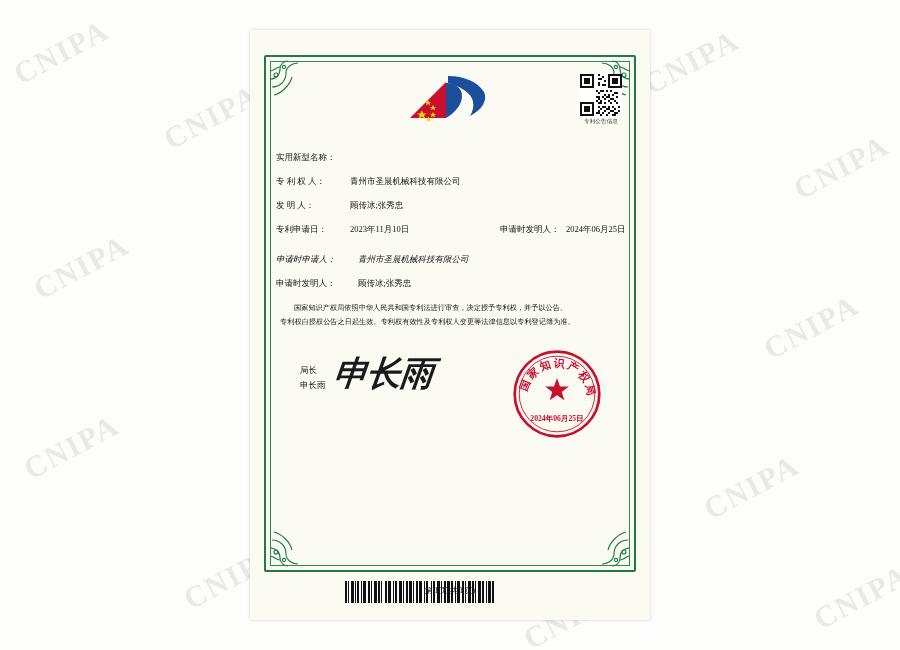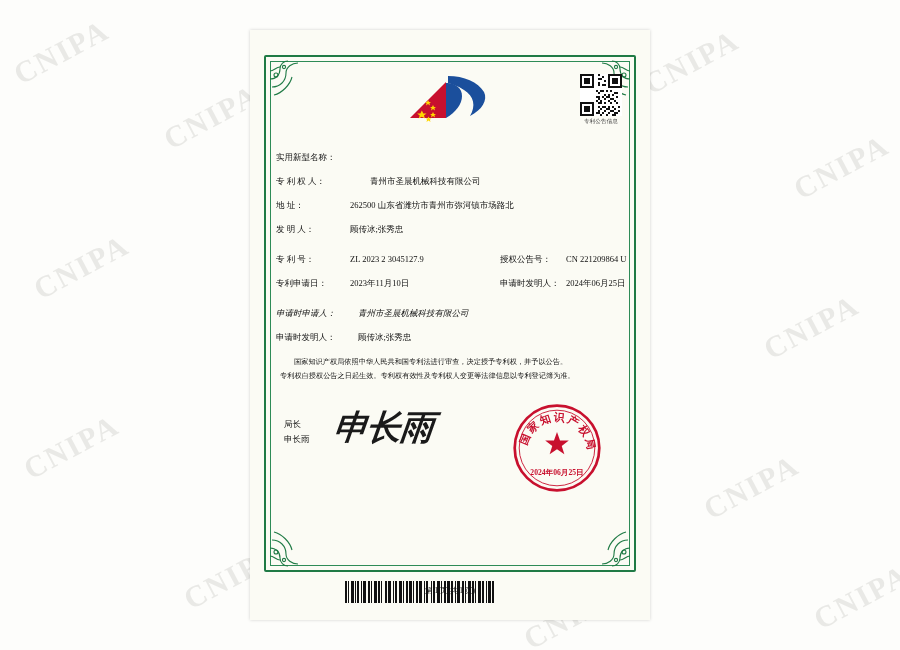--- a/index.html
+++ b/index.html
@@ -155,21 +155,21 @@
     padding: 0 4px;
   }
   .legal p { margin: 0; text-indent: 14px; }
   .sign-area {
     position: relative;
     margin-top: 26px;
     height: 84px;
   }
   .sign-label {
     position: absolute;
-    left: 8px;
+    left: 24px;
     top: 8px;
     font-family: "Liberation Serif", serif;
     font-size: 8.5px;
     line-height: 1.7;
     color: #111;
   }
   .handwriting {
     position: absolute;
     left: 58px;
     top: -4px;
@@ -369,41 +369,31 @@
         </div>
       </div>
 
 
       <div class="fields">
 
         <div class="frow">
           <div class="flabel">实用新型名称：</div>
         </div>
 
-        <div class="frow" style="margin-top:4px;gap:20px;">
+        <div class="frow" style="margin-top:4px;">
           <div class="flabel">专 利 权 人：</div>
           <div class="fvalue">青州市圣晨机械科技有限公司</div>
         </div>
 
-        <div class="frow">
-          <div class="flabel">地        址：</div>
-          <div class="fvalue">262500 山东省潍坊市青州市弥河镇市场路北</div>
-        </div>
 
         <div class="frow">
           <div class="flabel">发  明  人：</div>
           <div class="fvalue">顾传冰;张秀忠</div>
         </div>
 
-        <div class="frow two" style="margin-top:18px;">
-          <div class="flabel">专 利  号：</div>
-          <div class="fvalue">ZL 2023 2 3045127.9</div>
-          <div class="flabel2">授权公告号：</div>
-          <div class="fvalue">CN 221209864 U</div>
-        </div>
 
         <div class="frow two">
           <div class="flabel">专利申请日：</div>
           <div class="fvalue">2023年11月10日</div>
           <div class="flabel2">申请时发明人：</div>
           <div class="fvalue">2024年06月25日</div>
         </div>
 
         <div class="frow" style="margin-top:18px;font-style:italic;">
           <div class="flabel" style="width:82px;flex:0 0 82px;">申请时申请人：</div>

